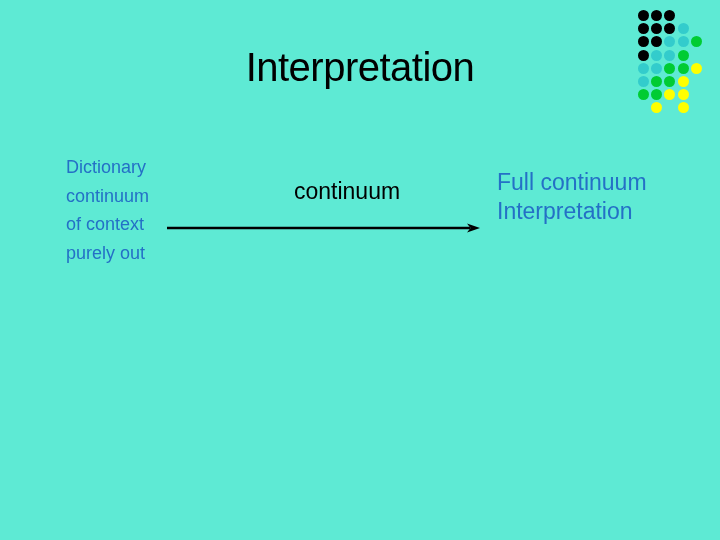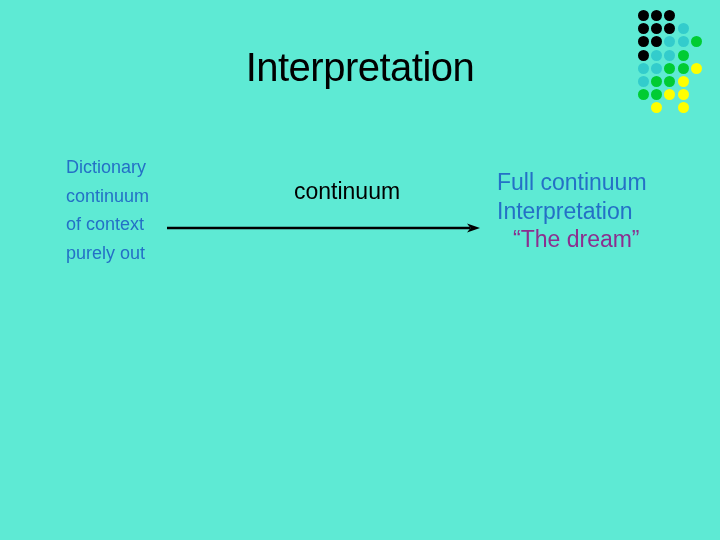--- a/index.html
+++ b/index.html
@@ -98,21 +98,20 @@
   <div class="continuum-label">continuum</div>
 
   <svg class="arrow-svg" width="316" height="16" viewBox="0 0 316 16">
     <line x1="1" y1="8" x2="304" y2="8" stroke="#000000" stroke-width="2.5"></line>
     <polygon points="314,8 301,3.4 304.5,8 301,12.6" fill="#000000"></polygon>
   </svg>
 
   <div class="right-block">
     <div>Full continuum</div>
     <div>Interpretation</div>
-    <div class="quote-line">“The dream”</div>
   </div>
 
   <div class="dot-grid">
       <div class="dot" style="left: 0px; top: 0px; background: rgb(0, 0, 0);"></div>
       <div class="dot" style="left: 13.2px; top: 0px; background: rgb(0, 0, 0);"></div>
       <div class="dot" style="left: 26.4px; top: 0px; background: rgb(0, 0, 0);"></div>
       <div class="dot" style="left: 0px; top: 13.2px; background: rgb(0, 0, 0);"></div>
       <div class="dot" style="left: 13.2px; top: 13.2px; background: rgb(0, 0, 0);"></div>
       <div class="dot" style="left: 26.4px; top: 13.2px; background: rgb(0, 0, 0);"></div>
       <div class="dot" style="left: 39.6px; top: 13.2px; background: rgb(51, 204, 204);"></div>

